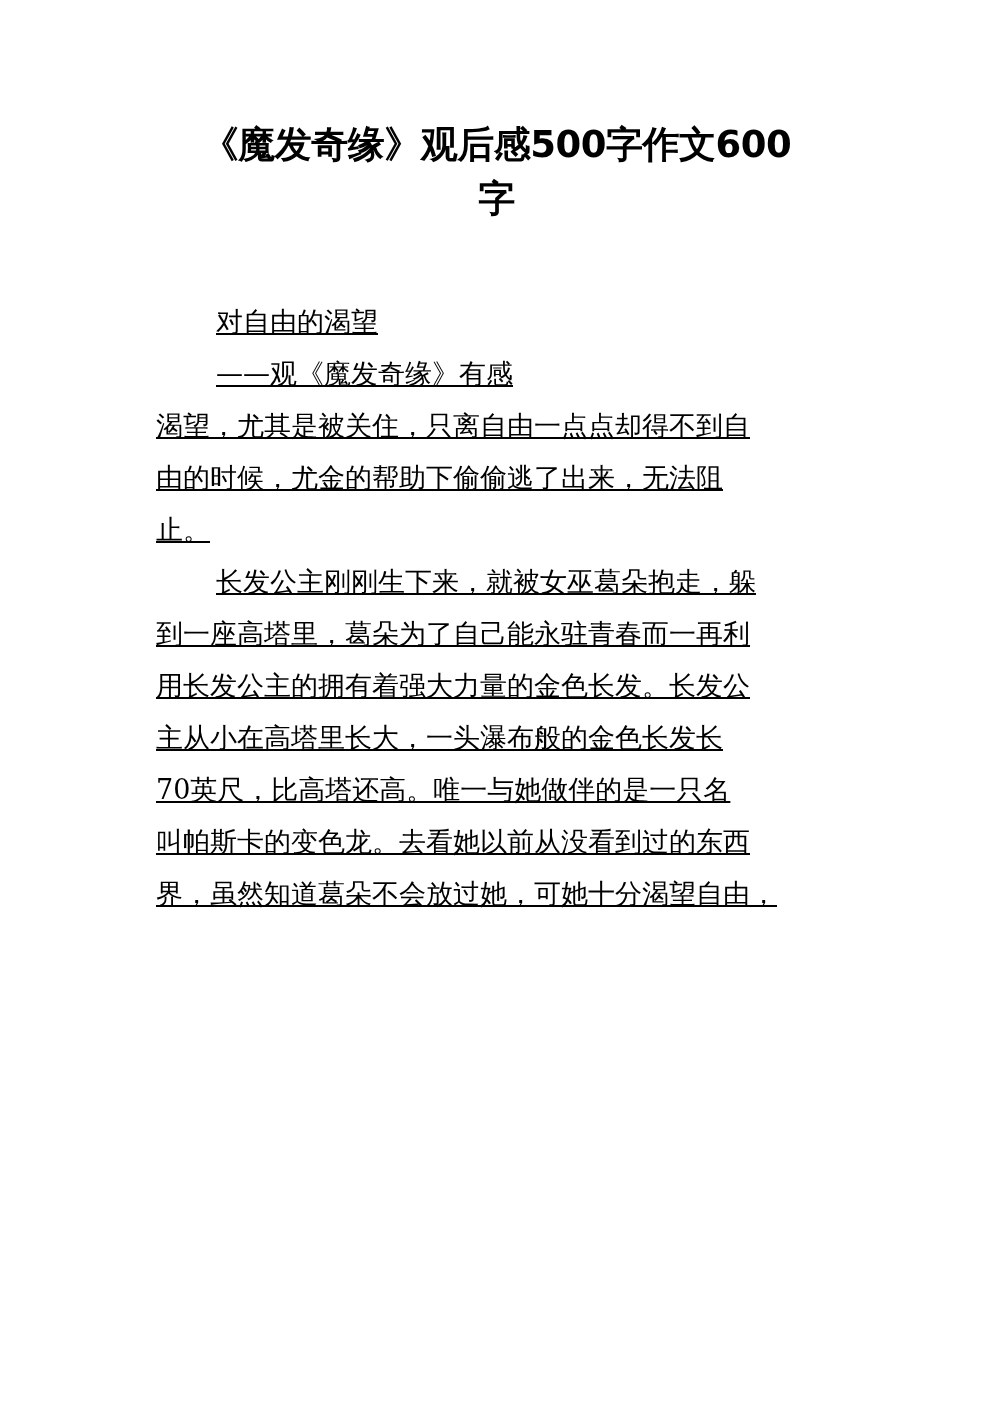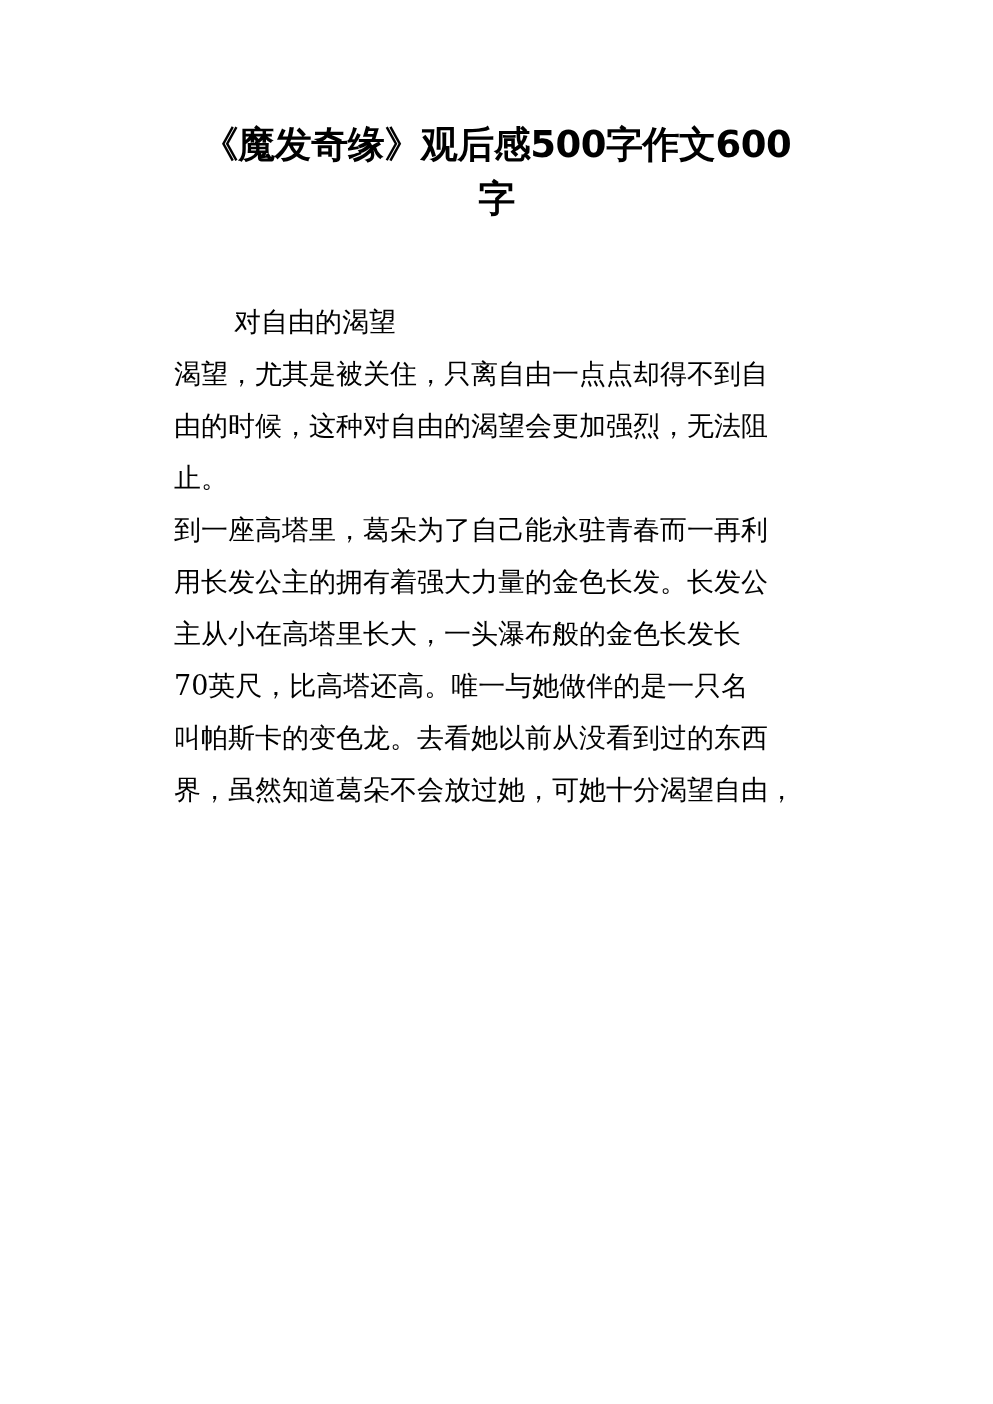--- a/index.html
+++ b/index.html
@@ -33,26 +33,27 @@
     font-size: 37px;
     line-height: 54px;
     letter-spacing: -0.5px;
     margin: 0;
   }
   .title span {
     display: block;
   }
   .body {
     position: absolute;
-    left: 174px;
+    left: 156px;
     top: 296px;
     width: 680px;
     font-family: "DejaVu Serif", "Liberation Serif", serif;
     font-size: 27px;
     line-height: 52px;
+    text-decoration: underline;
   }
   .line {
     display: block;
     white-space: nowrap;
     height: 52px;
   }
   .indent {
     padding-left: 60px;
   }
 </style>
@@ -61,28 +62,30 @@
 
 <div class="page">
 
   <h1 class="title">
     <span>《魔发奇缘》观后感500字作文600</span>
     <span>字</span>
   </h1>
 
   <div class="body">
     <span class="line indent">对自由的渴望</span>
+    <span class="line indent">——观《魔发奇缘》有感</span>
 
     <div>
       <span class="line">渴望，尤其是被关住，只离自由一点点却得不到自</span>
-      <span class="line">由的时候，这种对自由的渴望会更加强烈，无法阻</span>
+      <span class="line">由的时候，尤金的帮助下偷偷逃了出来，无法阻</span>
       <span class="line">止。</span>
     </div>
 
     <div>
+      <span class="line indent">长发公主刚刚生下来，就被女巫葛朵抱走，躲</span>
       <span class="line">到一座高塔里，葛朵为了自己能永驻青春而一再利</span>
       <span class="line">用长发公主的拥有着强大力量的金色长发。长发公</span>
       <span class="line">主从小在高塔里长大，一头瀑布般的金色长发长</span>
       <span class="line">70英尺，比高塔还高。唯一与她做伴的是一只名</span>
       <span class="line">叫帕斯卡的变色龙。去看她以前从没看到过的东西</span>
       <span class="line">界，虽然知道葛朵不会放过她，可她十分渴望自由，</span>
     </div>
 
   </div>
 

